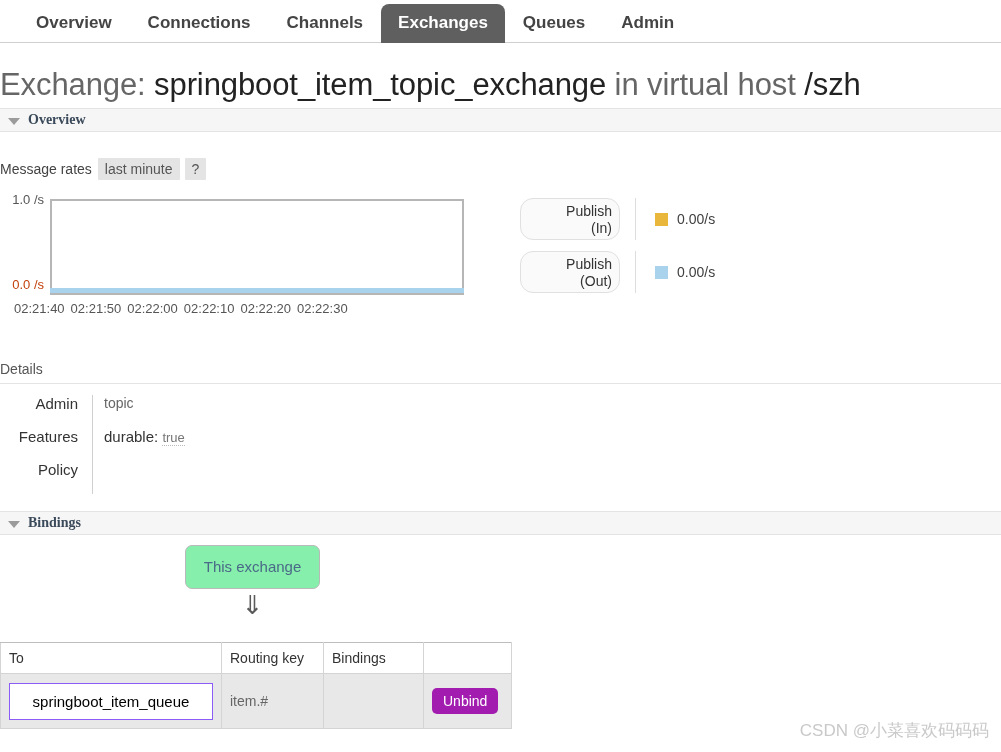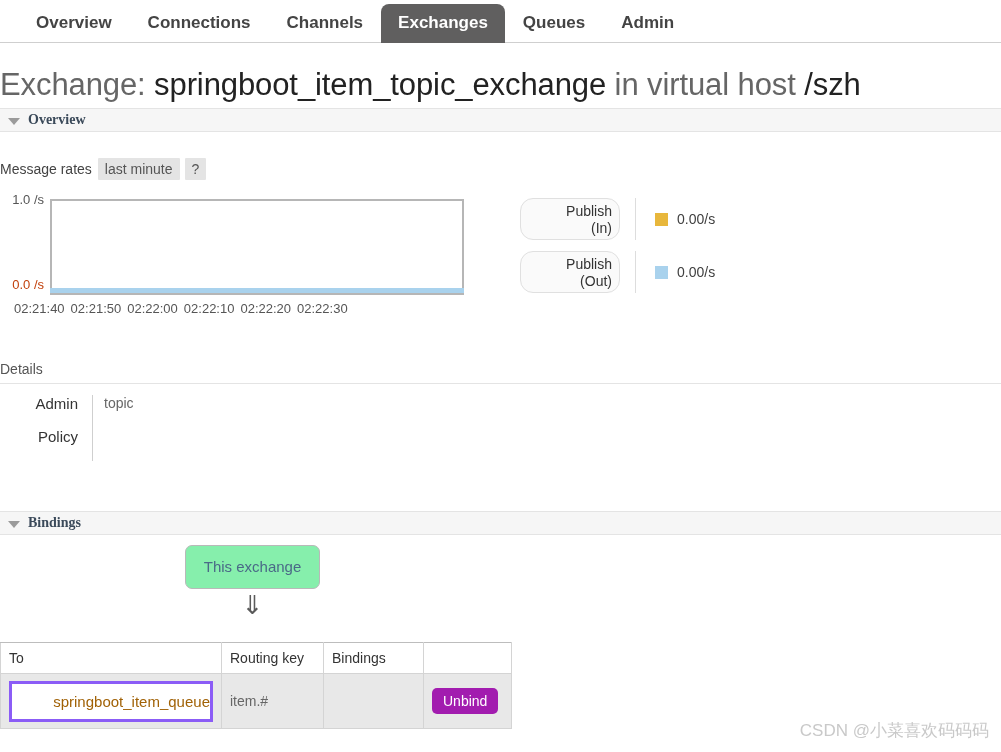--- a/index.html
+++ b/index.html
@@ -310,25 +310,25 @@
     height: 42px;
     color: #666666;
   }
   th.c-to, td.c-to { width: 204px; }
   th.c-rk, td.c-rk { width: 85px; }
   th.c-ar, td.c-ar { width: 83px; }
   th.c-ac, td.c-ac { width: 71px; }
   td.c-to { background: #ffffff; padding: 5px 8px; }
   .queue-link {
     display: block;
-    border: 3px solid #8b5cf6;
+    border: 1px solid #8b5cf6;
     background: #ffffff;
-    text-align: right;
+    text-align: center;
     font-size: 15px;
-    color: #a16207;
+    color: #000000;
     padding: 9px 0;
     cursor: pointer;
   }
   .unbind-btn {
     display: inline-block;
     background: #a21caf;
     color: #ffffff;
     font-size: 14px;
     border-radius: 5px;
     padding: 5px 11px;
@@ -420,20 +420,28 @@
   </div>
 </div>
 
 <div id="details-label">Details</div>
 <div id="details-rule"></div>
 <div id="details-table">
   <div class="d-row">
     <div class="d-key">Admin</div>
     <div class="d-divider"></div>
     <div class="d-val">topic</div>
+  </div>
+  <div class="d-row">
+    <div class="d-key">Features</div>
+    <div class="d-divider"></div>
+    <div class="d-val big">
+      <span>durable:</span>
+      <span class="dotted">true</span>
+    </div>
   </div>
   <div class="d-row">
     <div class="d-key">Policy</div>
     <div class="d-divider"></div>
     <div class="d-val"></div>
   </div>
 </div>
 
 <div class="section-bar" id="bar-bindings">
   <span class="tri"></span>

